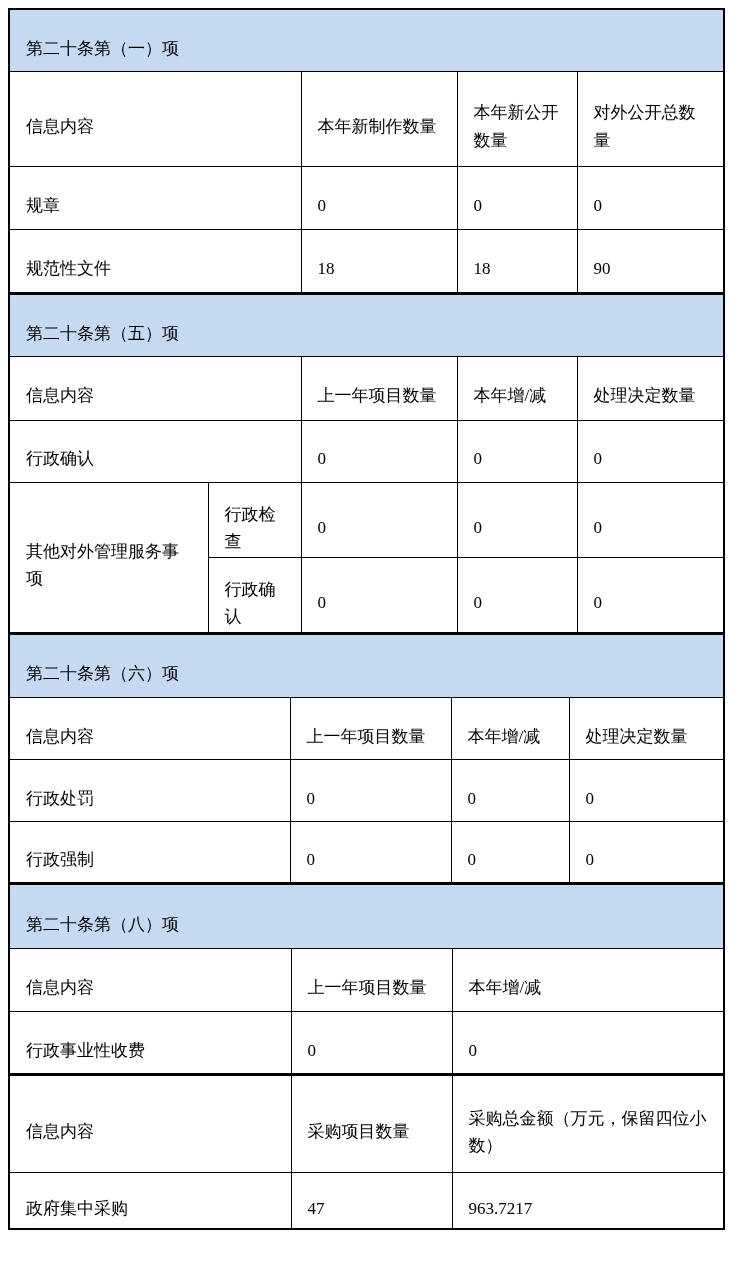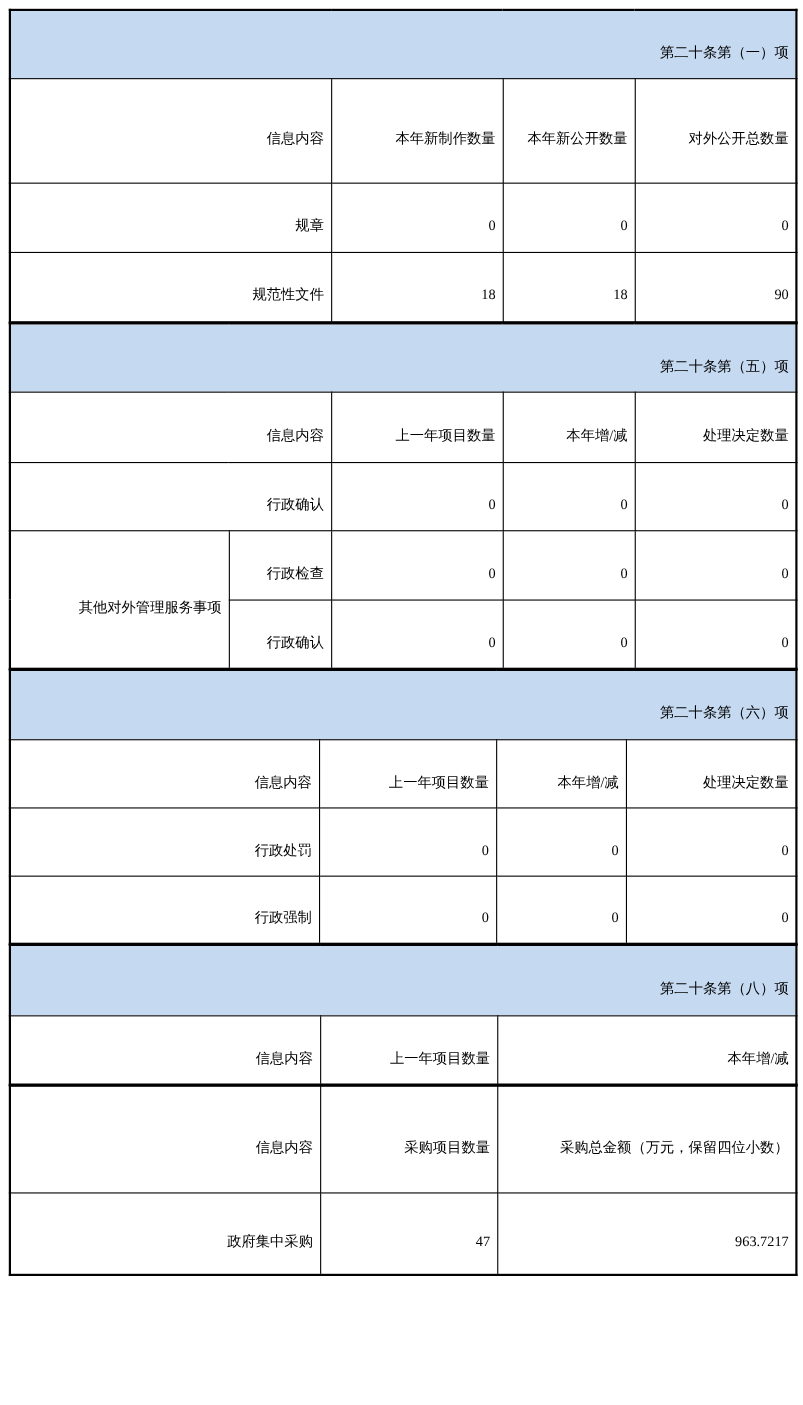--- a/index.html
+++ b/index.html
@@ -12,24 +12,24 @@
   .report-wrap { padding: 8px 0 0 8px; }
   table.report {
     border-collapse: collapse;
     table-layout: fixed;
     width: 715px;
     border: 2px solid var(--border-color, #000000);
   }
   table.report + table.report { margin-top: -1px; }
   table.report td {
     border: 1px solid var(--border-color, #000000);
-    text-align: right;
+    text-align: left;
     vertical-align: middle;
-    padding: 18px 6px 2px;
-    font-size: 13px;
+    padding: 18px 16px 2px;
+    font-size: 17px;
     line-height: 1.6;
     overflow: hidden;
     word-break: normal;
   }
   td.title-cell {
     background: var(--section-bg, #c5d9f1);
     border: 2px solid var(--border-color, #000000);
   }
 </style>
 </head>
@@ -149,36 +149,41 @@
       </colgroup>
     <tbody>
         <tr style="height:64px">
       <td colspan="3" class="title-cell">第二十条第（八）项</td>
     </tr>
     <tr style="height:63px">
       <td>信息内容</td>
       <td>上一年项目数量</td>
       <td>本年增/减</td>
     </tr>
+    <tr style="height:63px">
+      <td>行政事业性收费</td>
+      <td>0</td>
+      <td>0</td>
+    </tr>
   </tbody>
     </table>
 
   <table class="report">
     <colgroup>
         <col style="width:282px">
         <col style="width:161px">
         <col style="width:272px">
       </colgroup>
     <tbody>
     <tr style="height:97px">
       <td>信息内容</td>
       <td>采购项目数量</td>
       <td>采购总金额（万元，保留四位小数）</td>
     </tr>
-    <tr style="height:75px">
+    <tr style="height:57px">
       <td>政府集中采购</td>
       <td>47</td>
       <td>963.7217</td>
     </tr>
   </tbody>
     </table>
 
 </div>
 
 </body></html>

